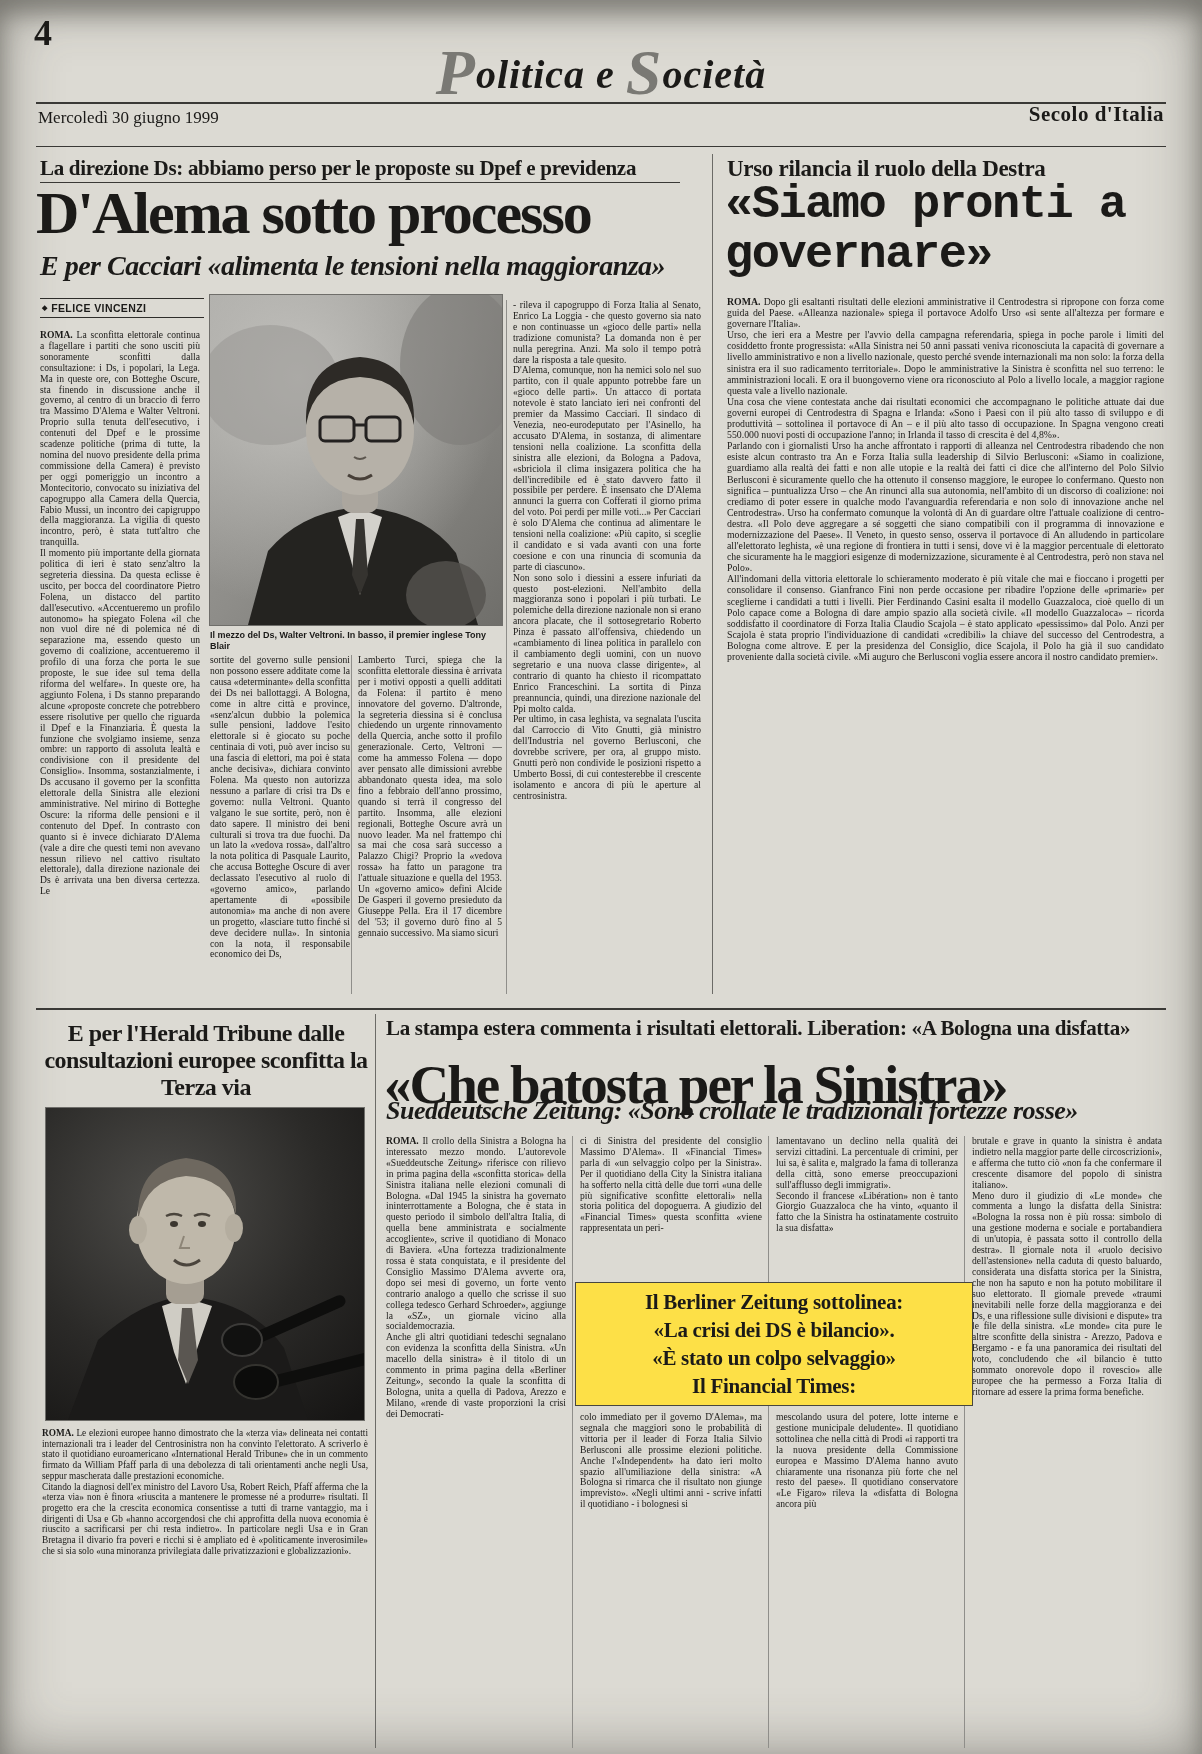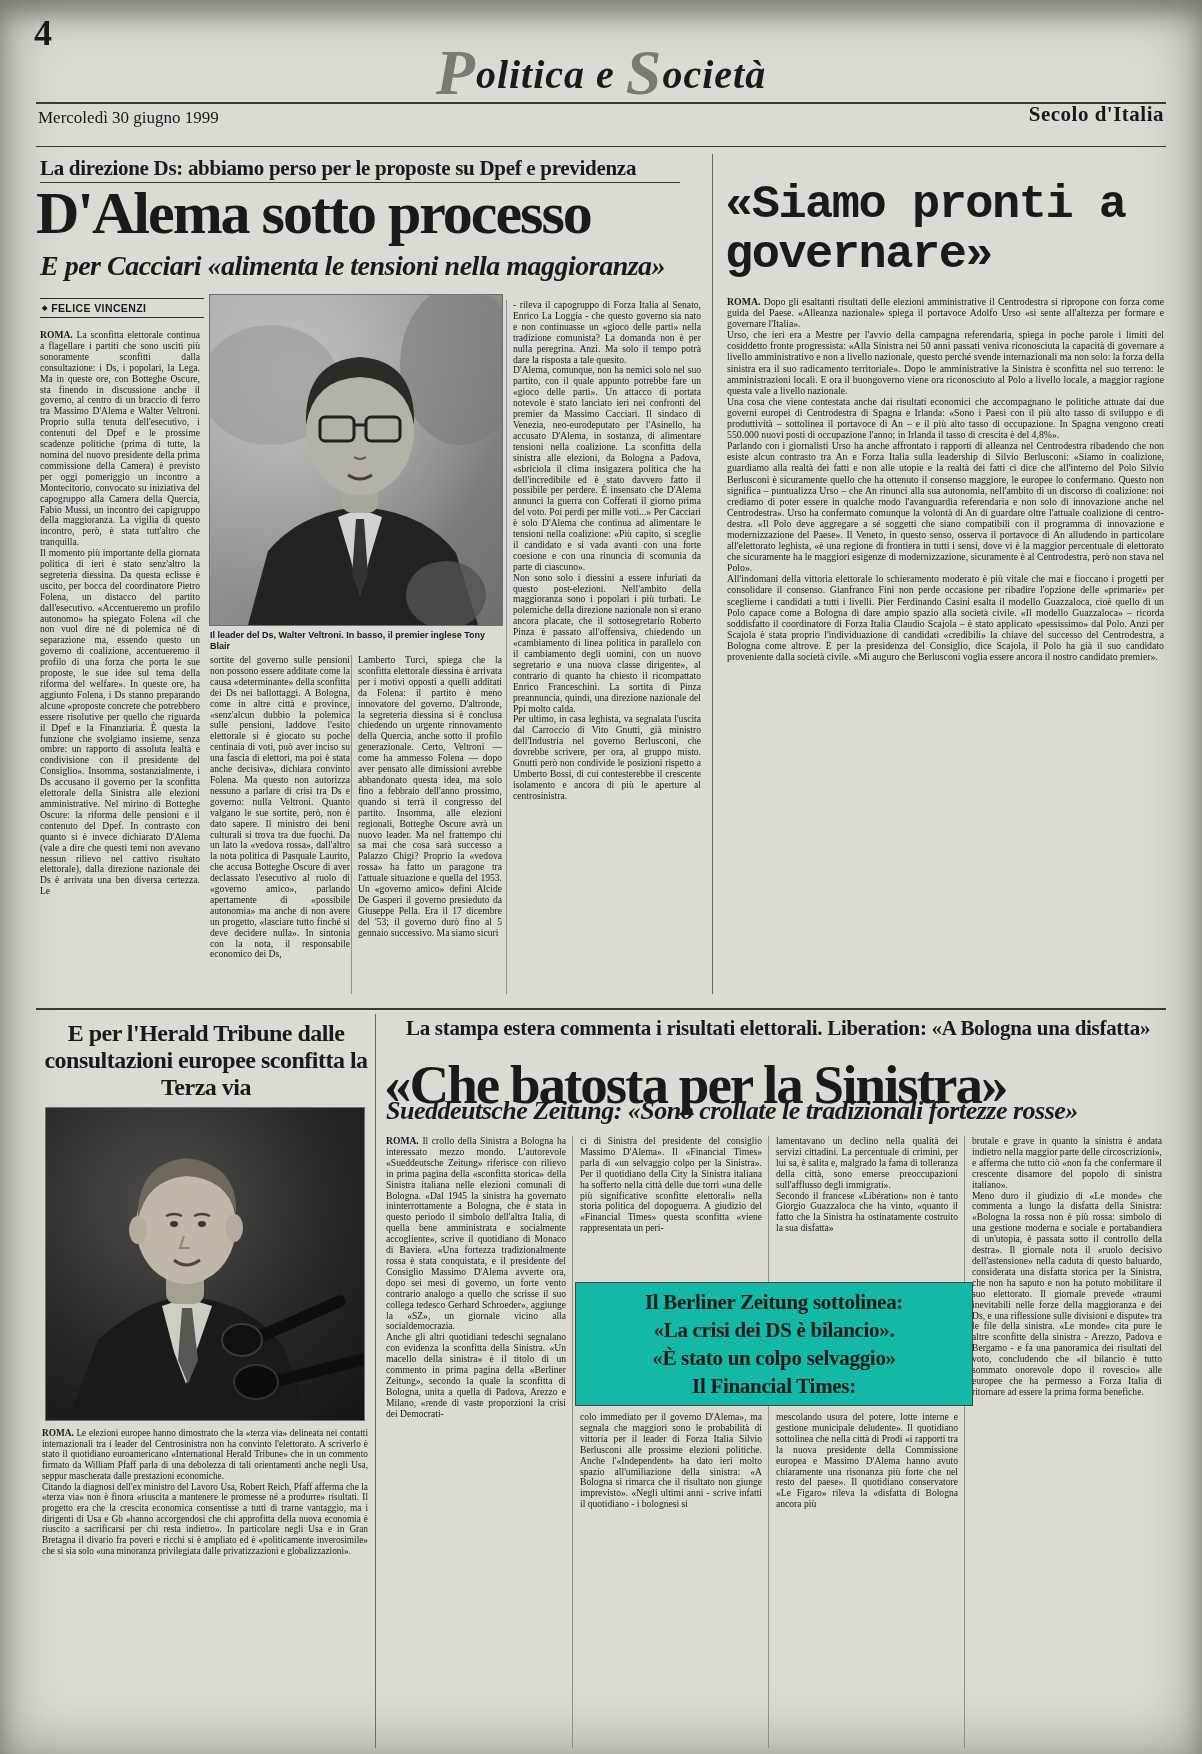--- a/index.html
+++ b/index.html
@@ -30,21 +30,21 @@
   .caption{font-family:"Liberation Sans", sans-serif; font-weight:bold; font-size:9px; line-height:11px;}
 
   .headline-right{left:725px; top:180px; width:440px; font-size:47px; font-weight:bold; letter-spacing:-1.5px; line-height:50px;font-family:Liberation Mono, monospace;}
 
   .box-title{left:44px; top:1020px; width:324px; text-align:center; font-size:24px; font-weight:bold; line-height:27px; letter-spacing:-.5px;}
   .headline-bottom{left:384px; top:1036px; width:780px; font-size:55px; font-weight:bold; letter-spacing:-2px; line-height:57px;margin-top:20px;}
   .subhead-bottom{left:386px; top:1096px; width:780px; font-size:26px; font-style:italic; font-weight:bold; letter-spacing:-.5px;}
 
   .quote-box{
     left:575px; top:1282px; width:396px; height:122px;
-    border:1px solid #47463f; background:#14b8a6;
+    border:1px solid #47463f; background:#fde047;
     display:flex; flex-direction:column; justify-content:center; text-align:center;
     font-size:21px; font-weight:bold; line-height:28px; letter-spacing:-.3px;
   }
   .colsep{top:1136px; height:612px;}
 </style>
 </head>
 <body>
 
 <div class="page">
 
@@ -97,33 +97,34 @@
       <rect x="110" y="122" width="34" height="24" rx="5" fill="none" stroke="#232120" stroke-width="3"></rect>
       <rect x="156" y="122" width="34" height="24" rx="5" fill="none" stroke="#232120" stroke-width="3"></rect>
       <line x1="144" y1="130" x2="156" y2="130" stroke="#232120" stroke-width="3"></line>
 
       <path d="M144,162 Q150,166 156,162" stroke="#5c564e" stroke-width="2" fill="none"></path>
       <path d="M138,180 Q150,188 162,180" stroke="#473f38" stroke-width="3" fill="none"></path>
 
       <ellipse cx="236" cy="300" rx="40" ry="34" fill="#55534f" opacity=".8"></ellipse>
     </svg>
   </div>
-  <div class="abs caption" style="left:210px; top:630px; width:292px;">Il leader del Ds, Walter Veltroni. In basso, il premier inglese Tony Blair</div>
+  <div class="abs caption" style="left:210px; top:630px; width:292px;">Il mezzo del Ds, Walter Veltroni. In basso, il premier inglese Tony Blair</div>
 
   <div class="abs body-text" style="left:210px; top:655px; width:140px; height:339px;"><span>sortite del governo sulle pensioni non possono essere additate come la causa «determinante» della sconfitta dei Ds nei ballottaggi. A Bologna, come in altre città e province, «senz'alcun dubbio la polemica sulle pensioni, laddove l'esito elettorale si è giocato su poche centinaia di voti, può aver inciso su una fascia di elettori, ma poi è stata anche decisiva», dichiara convinto Folena. Ma questo non autorizza nessuno a parlare di crisi tra Ds e governo: nulla Veltroni. Quanto valgano le sue sortite, però, non è dato sapere. Il ministro dei beni culturali si trova tra due fuochi. Da un lato la «vedova rossa», dall'altro la nota politica di Pasquale Laurito, che accusa Botteghe Oscure di aver declassato l'esecutivo al ruolo di «governo amico», parlando apertamente di «possibile autonomia» ma anche di non avere un progetto, «lasciare tutto finché si deve decidere nulla». In sintonia con la nota, il responsabile economico dei Ds,</span></div>
   <div class="vrule" style="left:351px; top:655px; height:339px;"></div>
   <div class="abs body-text" style="left:358px; top:655px; width:144px; height:339px;"><span>Lamberto Turci, spiega che la sconfitta elettorale diessina è arrivata per i motivi opposti a quelli additati da Folena: il partito è meno innovatore del governo. D'altronde, la segreteria diessina si è conclusa chiedendo un urgente rinnovamento della Quercia, anche sotto il profilo generazionale. Certo, Veltroni — come ha ammesso Folena — dopo aver pensato alle dimissioni avrebbe abbandonato questa idea, ma solo fino a febbraio dell'anno prossimo, quando si terrà il congresso del partito. Insomma, alle elezioni regionali, Botteghe Oscure avrà un nuovo leader. Ma nel frattempo chi sa mai che cosa sarà successo a Palazzo Chigi? Proprio la «vedova rossa» ha fatto un paragone tra l'attuale situazione e quella del 1953. Un «governo amico» definì Alcide De Gasperi il governo presieduto da Giuseppe Pella. Era il 17 dicembre del '53; il governo durò fino al 5 gennaio successivo. Ma siamo sicuri</span></div>
 
   <div class="vrule" style="left:506px; top:300px; height:694px;"></div>
   <div class="abs body-text" style="left:513px; top:300px; width:188px; height:694px;"><span>- rileva il capogruppo di Forza Italia al Senato, Enrico La Loggia - che questo governo sia nato e non continuasse un «gioco delle parti» nella tradizione comunista? La domanda non è per nulla peregrina. Anzi. Ma solo il tempo potrà dare la risposta a tale quesito.
 D'Alema, comunque, non ha nemici solo nel suo partito, con il quale appunto potrebbe fare un «gioco delle parti». Un attacco di portata notevole è stato lanciato ieri nei confronti del premier da Massimo Cacciari. Il sindaco di Venezia, neo-eurodeputato per l'Asinello, ha accusato D'Alema, in sostanza, di alimentare tensioni nella coalizione. La sconfitta della sinistra alle elezioni, da Bologna a Padova, «sbriciola il clima insigazera politica che ha dell'incredibile ed è stato davvero fatto il possibile per perdere. È insensato che D'Alema annunci la guerra con Cofferati il giorno prima del voto. Poi perdi per mille voti...» Per Cacciari è solo D'Alema che continua ad alimentare le tensioni nella coalizione: «Più capito, si sceglie il candidato e si vada avanti con una forte coesione e con una rinuncia di scomunia da parte di ciascuno».
 Non sono solo i diessini a essere infuriati da questo post-elezioni. Nell'ambito della maggioranza sono i popolari i più turbati. Le polemiche della direzione nazionale non si erano ancora placate, che il sottosegretario Roberto Pinza è passato all'offensiva, chiedendo un «cambiamento di linea politica in parallelo con il cambiamento degli uomini, con un nuovo segretario e una nuova classe dirigente», al contrario di quanto ha chiesto il ricompattato Enrico Franceschini. La sortita di Pinza preannuncia, quindi, una direzione nazionale del Ppi molto calda.
 Per ultimo, in casa leghista, va segnalata l'uscita dal Carroccio di Vito Gnutti, già ministro dell'Industria nel governo Berlusconi, che dovrebbe scrivere, per ora, al gruppo misto. Gnutti però non condivide le posizioni rispetto a Umberto Bossi, di cui contesterebbe il crescente isolamento e ancora di più le aperture al centrosinistra.</span></div>
 
   <div class="vrule" style="left:712px; top:154px; height:840px; background:#6c6b67;"></div>
+  <div class="abs kicker" style="left:727px; top:156px; width:440px; font-size:23px;">Urso rilancia il ruolo della Destra</div>
   <div class="abs headline-right">«Siamo pronti a governare»</div>
   <div class="abs body-text" style="left:727px; top:296px; width:437px; height:698px; font-size:9.8px; line-height:11.1px;"><span class="lead">ROMA.</span><span> Dopo gli esaltanti risultati delle elezioni amministrative il Centrodestra si ripropone con forza come guida del Paese. «Alleanza nazionale» spiega il portavoce Adolfo Urso «si sente all'altezza per formare e governare l'Italia».
 Urso, che ieri era a Mestre per l'avvio della campagna referendaria, spiega in poche parole i limiti del cosiddetto fronte progressista: «Alla Sinistra nei 50 anni passati veniva riconosciuta la capacità di governare a livello amministrativo e non a livello nazionale, questo perché svende internazionali ma non solo: la forza della sinistra era il suo radicamento territoriale». Dopo le amministrative la Sinistra è sconfitta nel suo terreno: le amministrazioni locali. E ora il buongoverno viene ora riconosciuto al Polo a livello locale, a maggior ragione questa vale a livello nazionale.
 Una cosa che viene contestata anche dai risultati economici che accompagnano le politiche attuate dai due governi europei di Centrodestra di Spagna e Irlanda: «Sono i Paesi con il più alto tasso di sviluppo e di produttività – sottolinea il portavoce di An – e il più alto tasso di occupazione. In Spagna vengono creati 550.000 nuovi posti di occupazione l'anno; in Irlanda il tasso di crescita è del 4,8%».
 Parlando con i giornalisti Urso ha anche affrontato i rapporti di alleanza nel Centrodestra ribadendo che non esiste alcun contrasto tra An e Forza Italia sulla leadership di Silvio Berlusconi: «Siamo in coalizione, guardiamo alla realtà dei fatti e non alle utopie e la realtà dei fatti ci dice che all'interno del Polo Silvio Berlusconi è sicuramente quello che ha ottenuto il consenso maggiore, le europee lo confermano. Questo non significa – puntualizza Urso – che An rinunci alla sua autonomia, nell'ambito di un discorso di coalizione: noi crediamo di poter essere in qualche modo l'avanguardia referendaria e non solo di innovazione anche nel Centrodestra». Urso ha confermato comunque la volontà di An di guardare oltre l'attuale coalizione di centro-destra. «Il Polo deve aggregare a sé soggetti che siano compatibili con il programma di innovazione e modernizzazione del Paese». Il Veneto, in questo senso, osserva il portavoce di An alludendo in particolare all'elettorato leghista, «è una regione di frontiera in tutti i sensi, dove vi è la maggior percentuale di elettorato che sicuramente ha le maggiori esigenze di modernizzazione, sicuramente è al Centrodestra, però non stava nel Polo».
 All'indomani della vittoria elettorale lo schieramento moderato è più vitale che mai e fioccano i progetti per consolidare il consenso. Gianfranco Fini non perde occasione per ribadire l'opzione delle «primarie» per sceglierne i candidati a tutti i livelli. Pier Ferdinando Casini esalta il modello Guazzaloca, cioè quello di un Polo capace come a Bologna di dare ampio spazio alla società civile. «Il modello Guazzaloca» – ricorda soddisfatto il coordinatore di Forza Italia Claudio Scajola – è stato applicato «pessissimo» dal Polo. Anzi per Scajola è stata proprio l'individuazione di candidati «credibili» la chiave del successo del Centrodestra, a Bologna come altrove. E per la presidenza del Consiglio, dice Scajola, il Polo ha già il suo candidato proveniente dalla società civile. «Mi auguro che Berlusconi voglia essere ancora il nostro candidato premier».</span></div>
 
   <div class="hrule" style="left:36px; width:1130px; top:1008px; height:1.5px;"></div>
 
   <div class="abs box-title">E per l'Herald Tribune dalle consultazioni europee sconfitta la Terza via</div>
@@ -163,21 +164,21 @@
         <ellipse cx="210" cy="274" rx="22" ry="17" fill="#0c0c0b" stroke="#34332f" stroke-width="2"></ellipse>
       </g>
     </svg>
   </div>
 
   <div class="abs body-text" style="left:42px; top:1428px; width:326px; height:320px; font-size:9.3px; line-height:10.7px;"><span class="lead">ROMA.</span><span> Le elezioni europee hanno dimostrato che la «terza via» delineata nei contatti internazionali tra i leader del Centrosinistra non ha convinto l'elettorato. A scriverlo è stato il quotidiano euroamericano «International Herald Tribune» che in un commento firmato da William Pfaff parla di una debolezza di tali orientamenti anche negli Usa, seppur mascherata dalle prestazioni economiche.
 Citando la diagnosi dell'ex ministro del Lavoro Usa, Robert Reich, Pfaff afferma che la «terza via» non è finora «riuscita a mantenere le promesse né a produrre» risultati. Il progetto era che la crescita economica consentisse a tutti di trarne vantaggio, ma i dirigenti di Usa e Gb «hanno accorgendosi che chi approfitta della nuova economia è riuscito a sacrificarsi per chi resta indietro». In particolare negli Usa e in Gran Bretagna il divario fra poveri e ricchi si è ampliato ed è «politicamente inverosimile» che si sia solo «una minoranza privilegiata dalle privatizzazioni e globalizzazioni».</span></div>
 
   <div class="vrule" style="left:375px; top:1014px; height:734px; background:#6c6b67;"></div>
 
-  <div class="abs kicker" style="left:386px; top:1016px; width:780px;margin-left:20px;">La stampa estera commenta i risultati elettorali. Liberation: «A Bologna una disfatta»</div>
+  <div class="abs kicker" style="left:386px; top:1016px; width:780px;">La stampa estera commenta i risultati elettorali. Liberation: «A Bologna una disfatta»</div>
   <div class="abs headline-bottom">«Che batosta per la Sinistra»</div>
   <div class="abs subhead-bottom">Sueddeutsche Zeitung: «Sono crollate le tradizionali fortezze rosse»</div>
 
   <div class="abs body-text" style="left:386px; top:1136px; width:180px; height:612px;"><span class="lead">ROMA.</span><span> Il crollo della Sinistra a Bologna ha interessato mezzo mondo. L'autorevole «Sueddeutsche Zeitung» riferisce con rilievo in prima pagina della «sconfitta storica» della Sinistra italiana nelle elezioni comunali di Bologna. «Dal 1945 la sinistra ha governato ininterrottamente a Bologna, che è stata in questo periodo il simbolo dell'altra Italia, di quella bene amministrata e socialmente accogliente», scrive il quotidiano di Monaco di Baviera. «Una fortezza tradizionalmente rossa è stata conquistata, e il presidente del Consiglio Massimo D'Alema avverte ora, dopo sei mesi di governo, un forte vento contrario analogo a quello che scrisse il suo collega tedesco Gerhard Schroeder», aggiunge la «SZ», un giornale vicino alla socialdemocrazia.
 Anche gli altri quotidiani tedeschi segnalano con evidenza la sconfitta della Sinistra. «Un macello della sinistra» è il titolo di un commento in prima pagina della «Berliner Zeitung», secondo la quale la sconfitta di Bologna, unita a quella di Padova, Arezzo e Milano, «rende di vaste proporzioni la crisi dei Democrati-</span></div>
 
   <div class="vrule colsep" style="left:572px;"></div>
 
   <div class="abs body-text" style="left:580px; top:1136px; width:182px; height:138px;"><span>ci di Sinistra del presidente del consiglio Massimo D'Alema». Il «Financial Times» parla di «un selvaggio colpo per la Sinistra». Per il quotidiano della City la Sinistra italiana ha sofferto nella città delle due torri «una delle più significative sconfitte elettorali» nella storia politica del dopoguerra. A giudizio del «Financial Times» questa sconfitta «viene rappresentata un peri-</span></div>
   <div class="abs body-text" style="left:580px; top:1412px; width:182px; height:336px;"><span>colo immediato per il governo D'Alema», ma segnala che maggiori sono le probabilità di vittoria per il leader di Forza Italia Silvio Berlusconi alle prossime elezioni politiche. Anche l'«Independent» ha dato ieri molto spazio all'umiliazione della sinistra: «A Bologna si rimarca che il risultato non giunge imprevisto». «Negli ultimi anni - scrive infatti il quotidiano - i bolognesi si</span></div>

